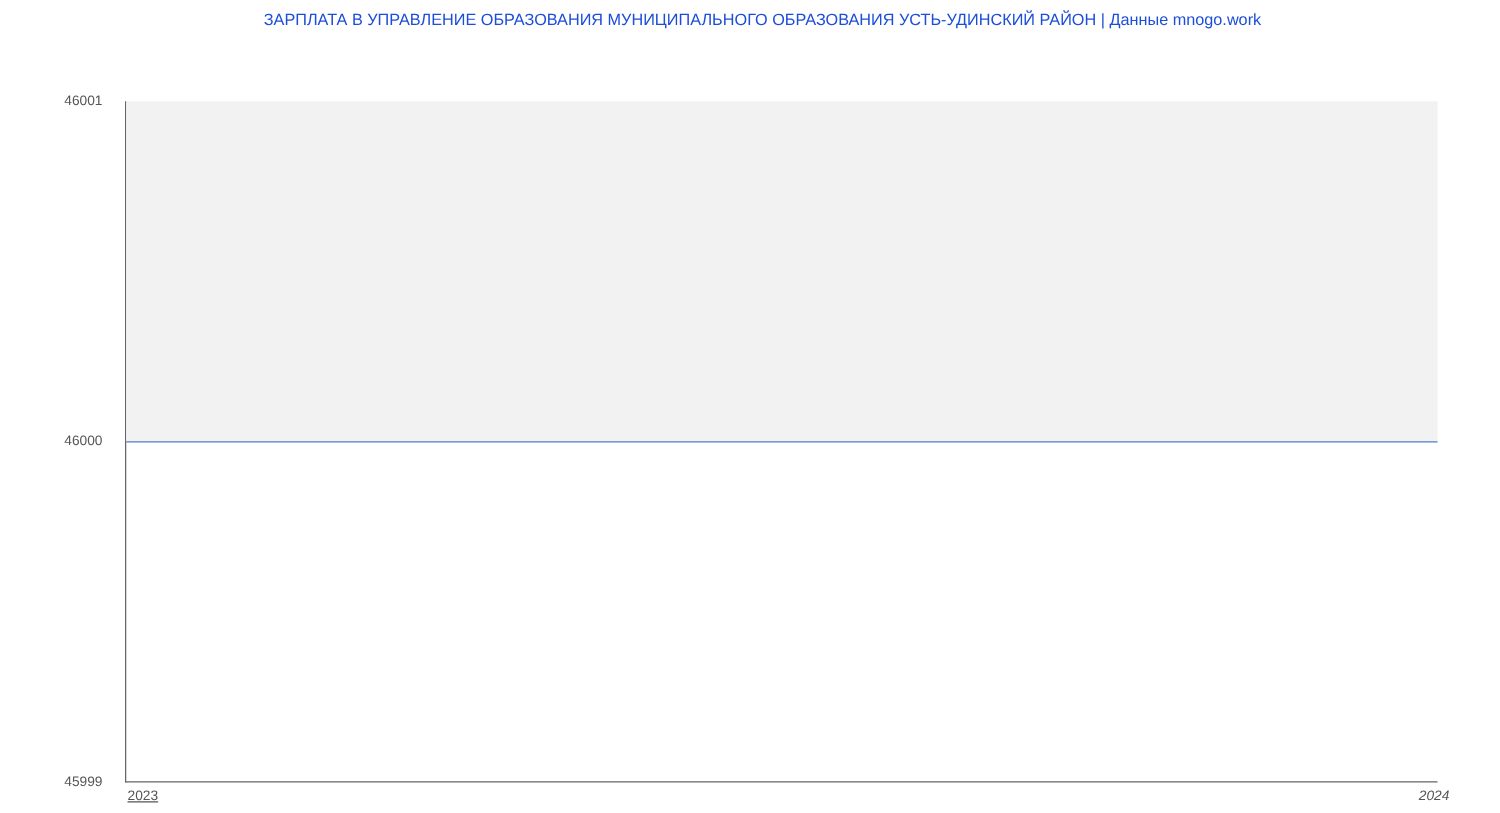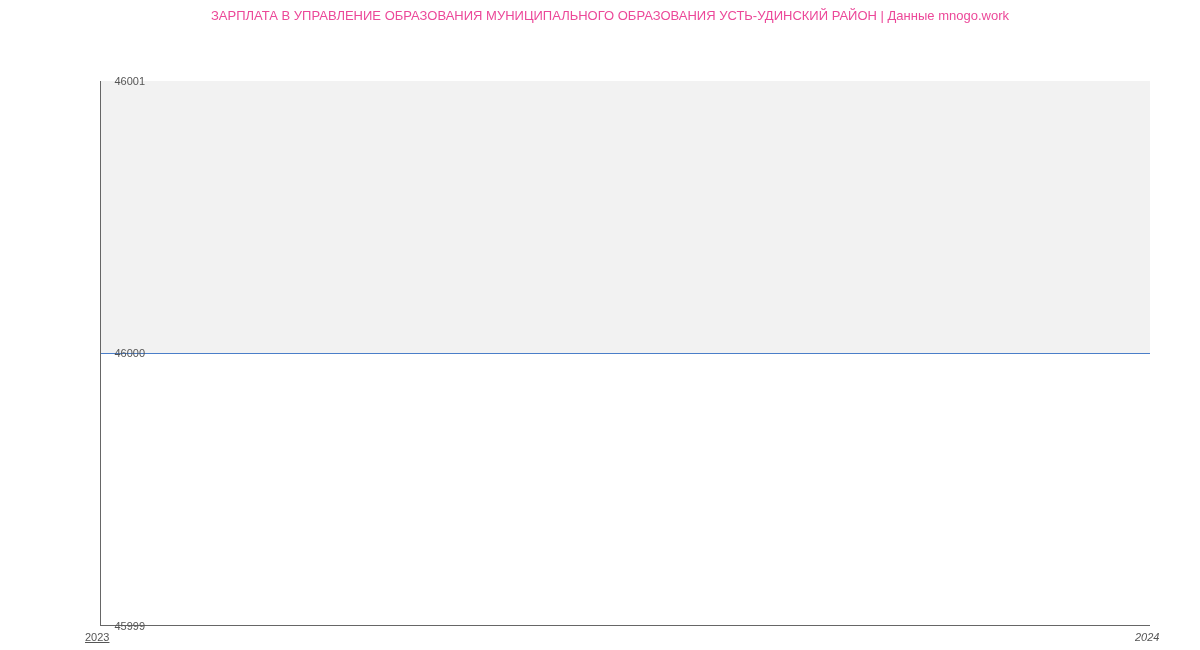--- a/index.html
+++ b/index.html
@@ -6,21 +6,21 @@
     body {
       font-family: Arial, sans-serif;
       background: #ffffff;
       width: 1200px;
       height: 650px;
       position: relative;
     }
     .chart-title {
       text-align: center;
       font-size: 13px;
-      color: #ec4899;
+      color: #1d4ed8;
       padding-top: 8px;
       padding-bottom: 8px;
       margin-left: 20px;
     }
     .chart-container {
       position: relative;
       width: 1200px;
       height: 620px;
     }
     .plot-area {
@@ -43,36 +43,36 @@
     .data-line {
       position: absolute;
       left: 0;
       top: 50%;
       width: 100%;
       height: 0;
       border-top: 1.5px solid #4a7ec9;
     }
     .y-tick {
       position: absolute;
-      right: 1055px;
+      right: 1118px;
       font-size: 11px;
       color: #555;
       text-align: right;
       transform: translateY(-50%);
     }
     .y-tick-top { top: 50px; }
     .y-tick-mid { top: 322px; margin-left: 12px; }
     .y-tick-bot { top: 595px; margin-left: 21px; }
     .x-tick {
       position: absolute;
       top: 600px;
       font-size: 11px;
       color: #555;
     }
-    .x-tick-left { left: 85px; text-decoration: underline; }
+    .x-tick-left { left: 102px; text-decoration: underline; }
     .x-tick-right { left: 1135px; font-style: italic; }
   </style>
 </head>
 <body>
 
 <div class="chart-title">ЗАРПЛАТА В УПРАВЛЕНИЕ ОБРАЗОВАНИЯ МУНИЦИПАЛЬНОГО ОБРАЗОВАНИЯ УСТЬ-УДИНСКИЙ РАЙОН | Данные mnogo.work</div>
 
 <div class="chart-container">
   <div class="plot-area">
     <div class="shaded-region"></div>

